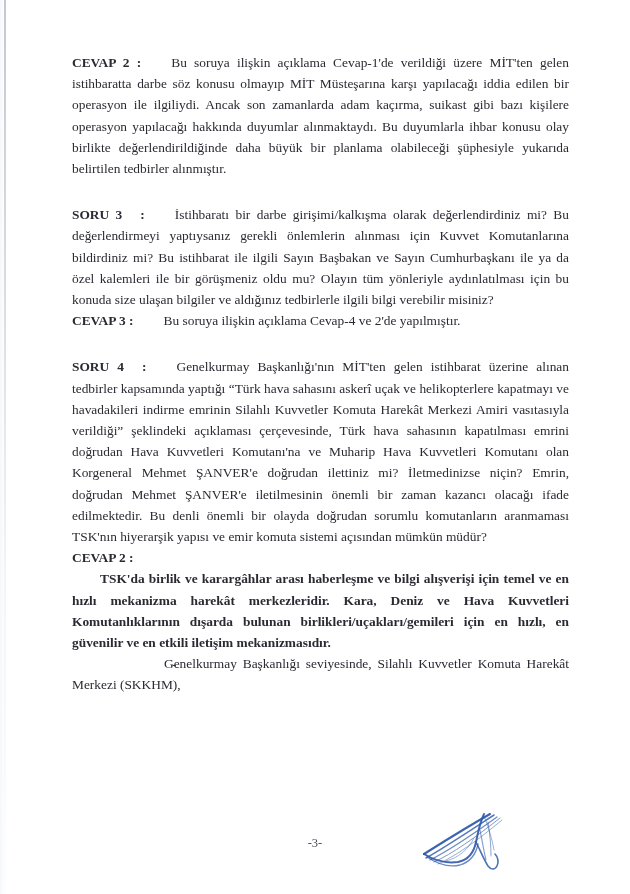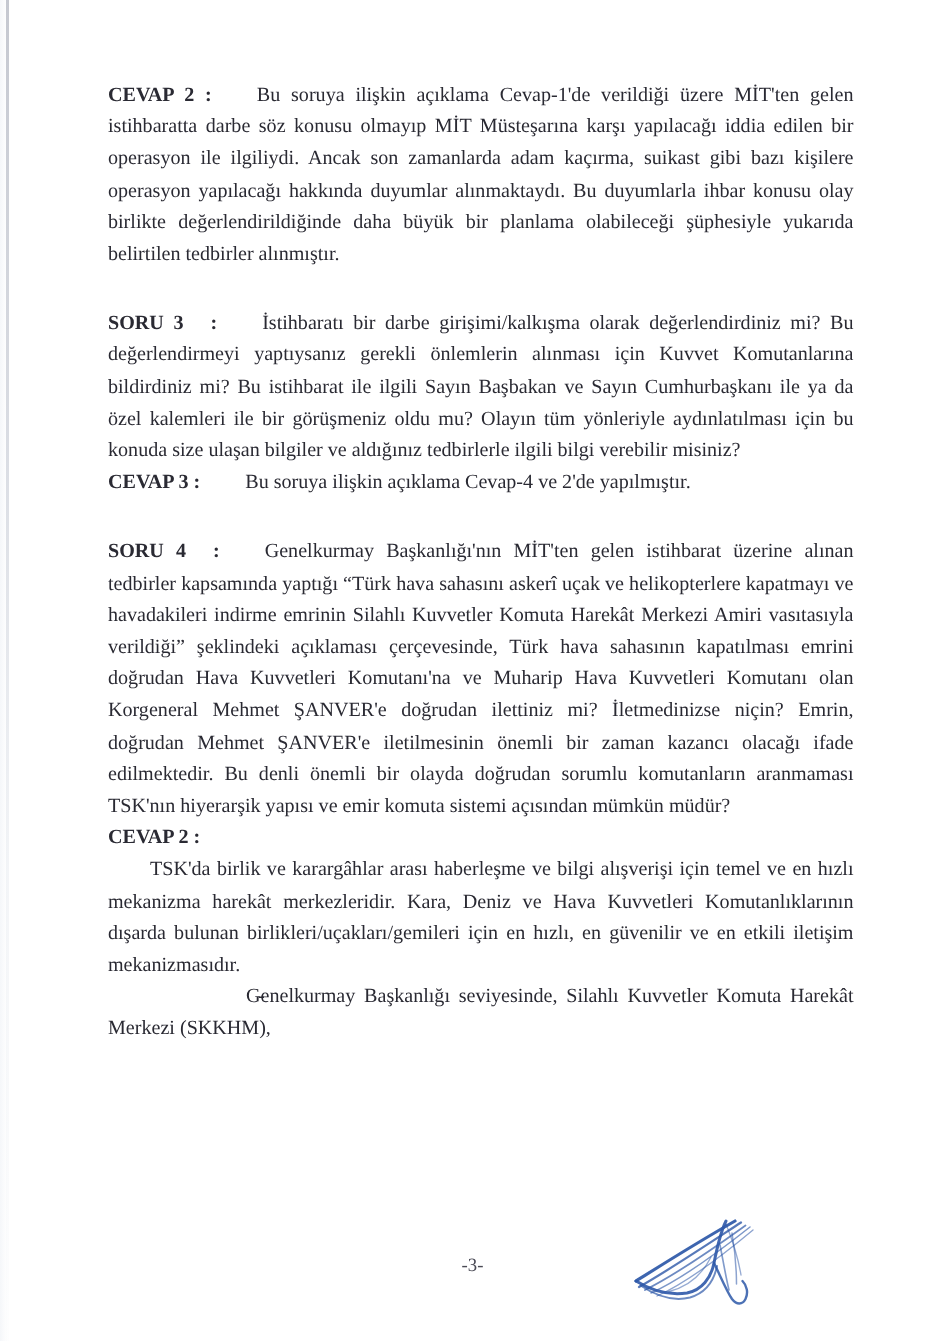--- a/index.html
+++ b/index.html
@@ -78,21 +78,21 @@
   .lbl-sp {
     display: inline-block;
     width: 30px;
   }
   .lbl-sp-narrow {
     display: inline-block;
     width: 18px;
   }
 
   p.bold-block {
-    font-weight: normal;
+    font-weight: bold;
   }
 
   p.indent-first {
     text-indent: 28px;
   }
 
   
   .item-marker {
     display: inline-block;
     width: 22px;

